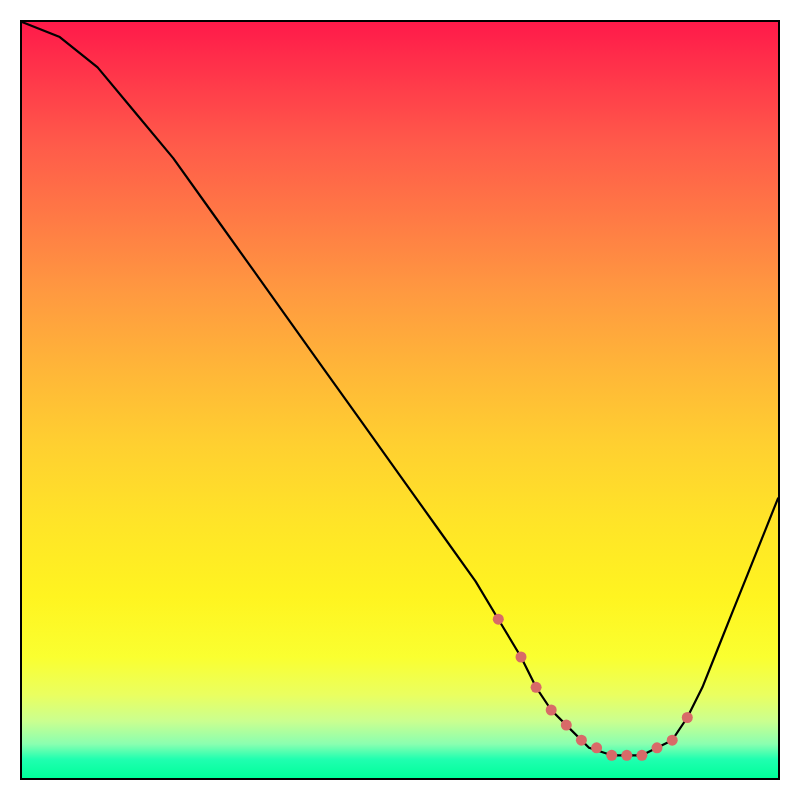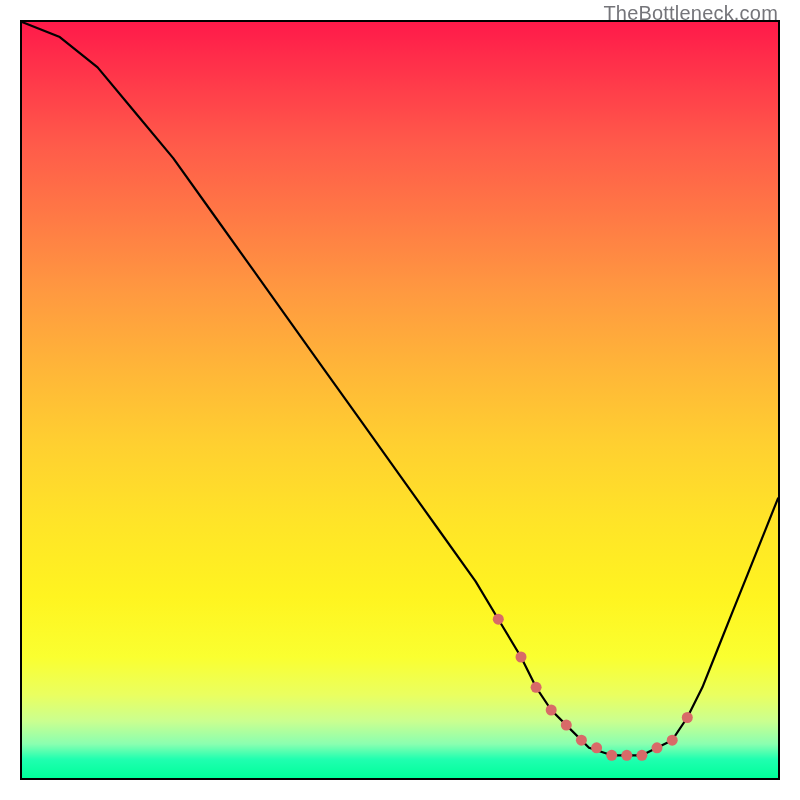--- a/index.html
+++ b/index.html
@@ -98,14 +98,13 @@
         <circle cx="574.6" cy="725.8" r="5.5" class="marker"></circle>
         <circle cx="589.7" cy="733.3" r="5.5" class="marker"></circle>
         <circle cx="604.8" cy="733.3" r="5.5" class="marker"></circle>
         <circle cx="619.9" cy="733.3" r="5.5" class="marker"></circle>
         <circle cx="635.0" cy="725.8" r="5.5" class="marker"></circle>
         <circle cx="650.2" cy="718.2" r="5.5" class="marker"></circle>
         <circle cx="665.3" cy="695.5" r="5.5" class="marker"></circle>
       </g>
   </svg>
 
-  <div class="watermark">TheBottleneck.com</div>
 </div>
 
 </body></html>

